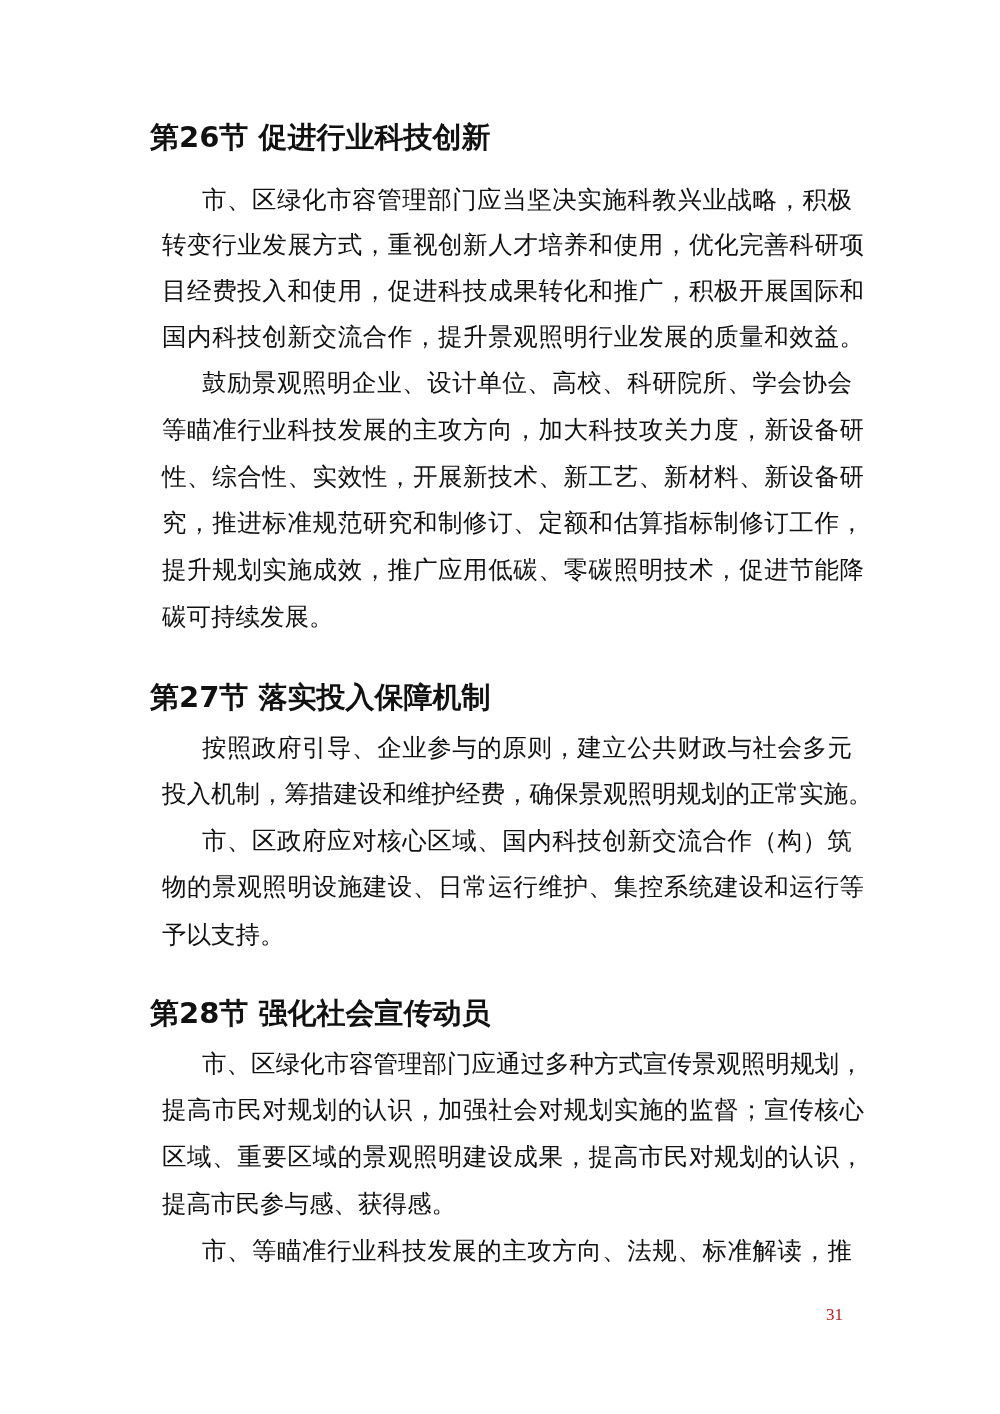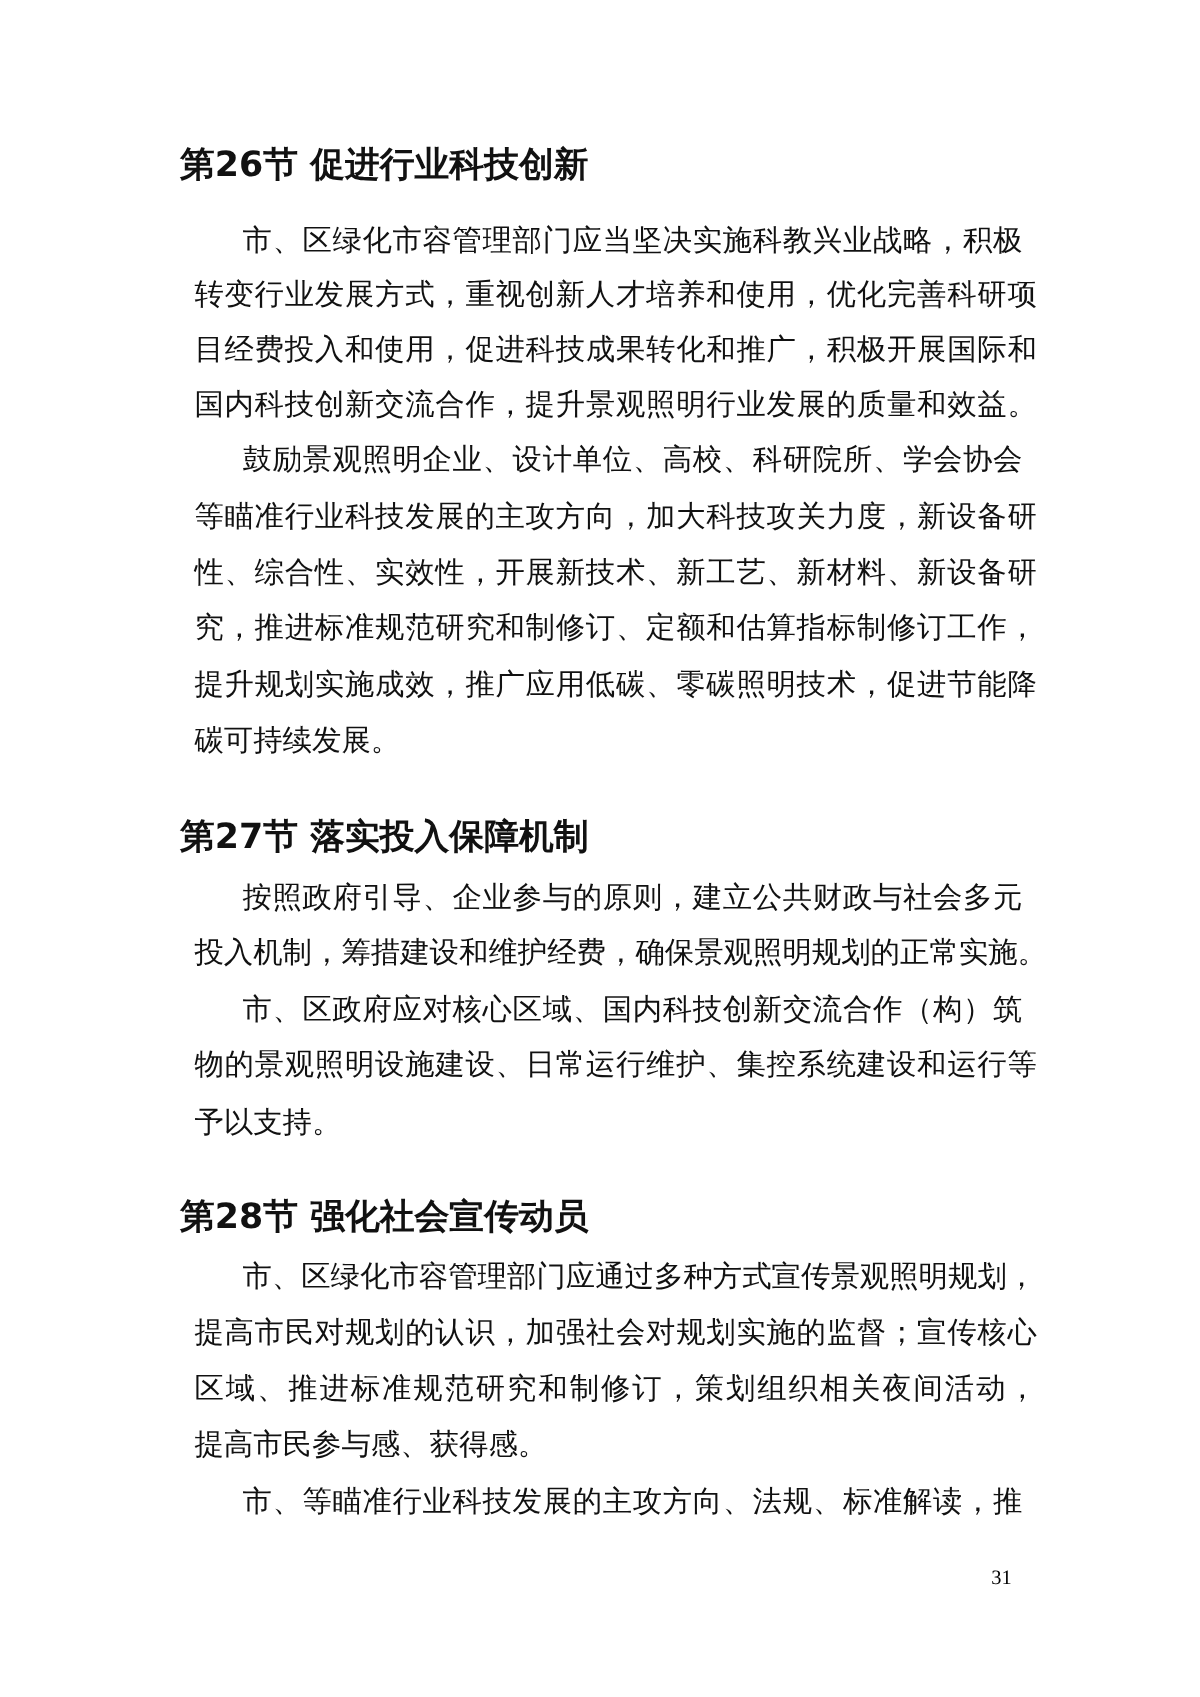--- a/index.html
+++ b/index.html
@@ -49,21 +49,21 @@
     .line.last {
       text-align-last: left;
       width: auto;
     }
     .page-number {
       position: absolute;
       left: 826px;
       top: 1305px;
       font-family: "Liberation Serif", "DejaVu Serif", serif;
       font-size: 17px;
-      color: #000000;
+      color: #b91c1c;
     }
   </style>
 </head>
 <body>
 
 <div class="page">
 
   <div class="heading" style="top:122px">第26节 促进行业科技创新</div>
   <div class="line indent" style="top:185px">市、区绿化市容管理部门应当坚决实施科教兴业战略，积极</div>
   <div class="line" style="top:230px">转变行业发展方式，重视创新人才培养和使用，优化完善科研项</div>
@@ -81,19 +81,19 @@
   <div class="line indent" style="top:733px">按照政府引导、企业参与的原则，建立公共财政与社会多元</div>
   <div class="line" style="top:779px">投入机制，筹措建设和维护经费，确保景观照明规划的正常实施。</div>
 
   <div class="line indent" style="top:826px">市、区政府应对核心区域、国内科技创新交流合作（构）筑</div>
   <div class="line" style="top:872px">物的景观照明设施建设、日常运行维护、集控系统建设和运行等</div>
   <div class="line last" style="top:920px">予以支持。</div>
 
   <div class="heading" style="top:998px">第28节 强化社会宣传动员</div>
   <div class="line indent" style="top:1049px">市、区绿化市容管理部门应通过多种方式宣传景观照明规划，</div>
   <div class="line" style="top:1095px">提高市民对规划的认识，加强社会对规划实施的监督；宣传核心</div>
-  <div class="line" style="top:1142px">区域、推进标准规范研究和制修订，策划组织相关夜间活动，</div>
+  <div class="line" style="top:1142px">区域、重要区域的景观照明建设成果，提高市民对规划的认识，</div>
   <div class="line last" style="top:1189px">提高市民参与感、获得感。</div>
 
   <div class="line indent" style="top:1236px">市、等瞄准行业科技发展的主攻方向、法规、标准解读，推</div>
 </div>
 
 <div class="page-number">31</div>
 
 </body></html>

